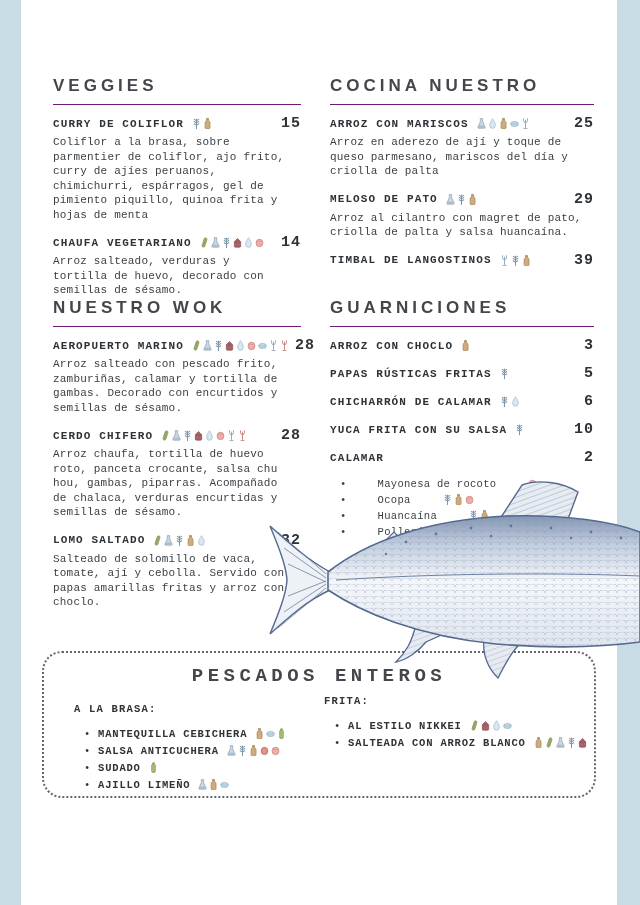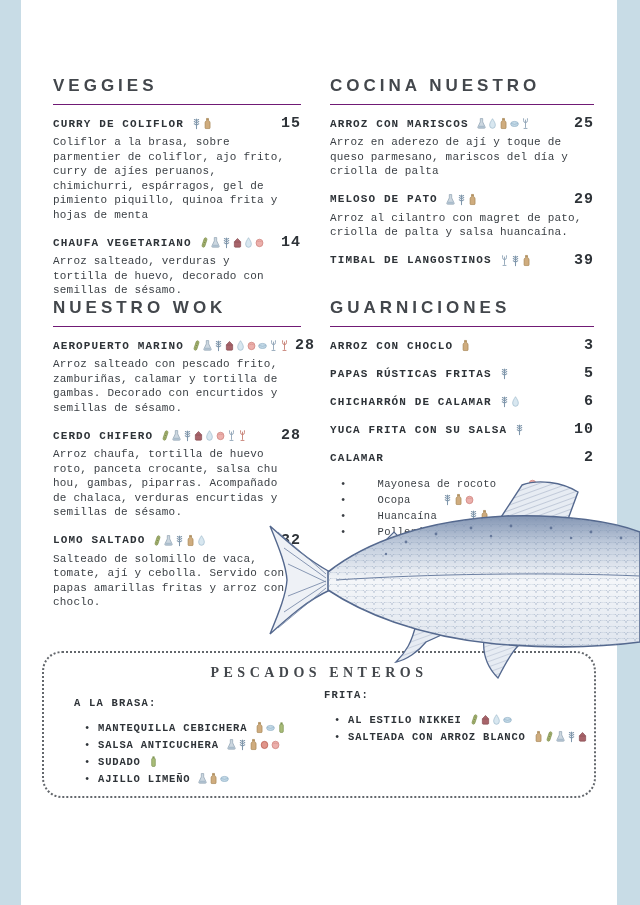--- a/index.html
+++ b/index.html
@@ -43,22 +43,22 @@
   .salsa-row::before{content:"\2022";margin-right:7px;color:#3a3f44;}
   .salsa-label{white-space:nowrap;}
 
   .fish{position:absolute;left:266px;top:476px;width:374px;height:208px;z-index:5;pointer-events:none;}
 
   .fishbox{
     position:absolute;left:42px;top:651px;width:554px;height:147px;z-index:4;
     border:2px dotted #63676c;border-radius:20px;background:#fff;box-sizing:border-box;
   }
   .fishbox-title{
-    font-family:Liberation Serif, serif;
-    font-size:14px;font-weight:bold;letter-spacing:4.5px;color:#43474c;
+    font-family:Liberation Mono, monospace;
+    font-size:19px;font-weight:bold;letter-spacing:4.5px;color:#43474c;
     text-align:center;margin:12px 0 0 0;
   }
   .fishbox-cols{display:grid;grid-template-columns:250px 1fr;padding:0 14px 0 30px;}
   .group-brasa{padding-top:16px;}
   .group-frita{padding-top:8px;}
   .group-heading{font-size:10.5px;font-weight:bold;letter-spacing:1.2px;color:#2e3338;margin:0 0 12px 0;}
   .box-row{display:flex;align-items:center;margin:0 0 4px 10px;font-size:10.5px;font-weight:bold;letter-spacing:0.8px;color:#2e3338;}
   .box-row::before{content:"\2022";margin-right:7px;font-weight:normal;}
   .box-label{white-space:nowrap;}
 

